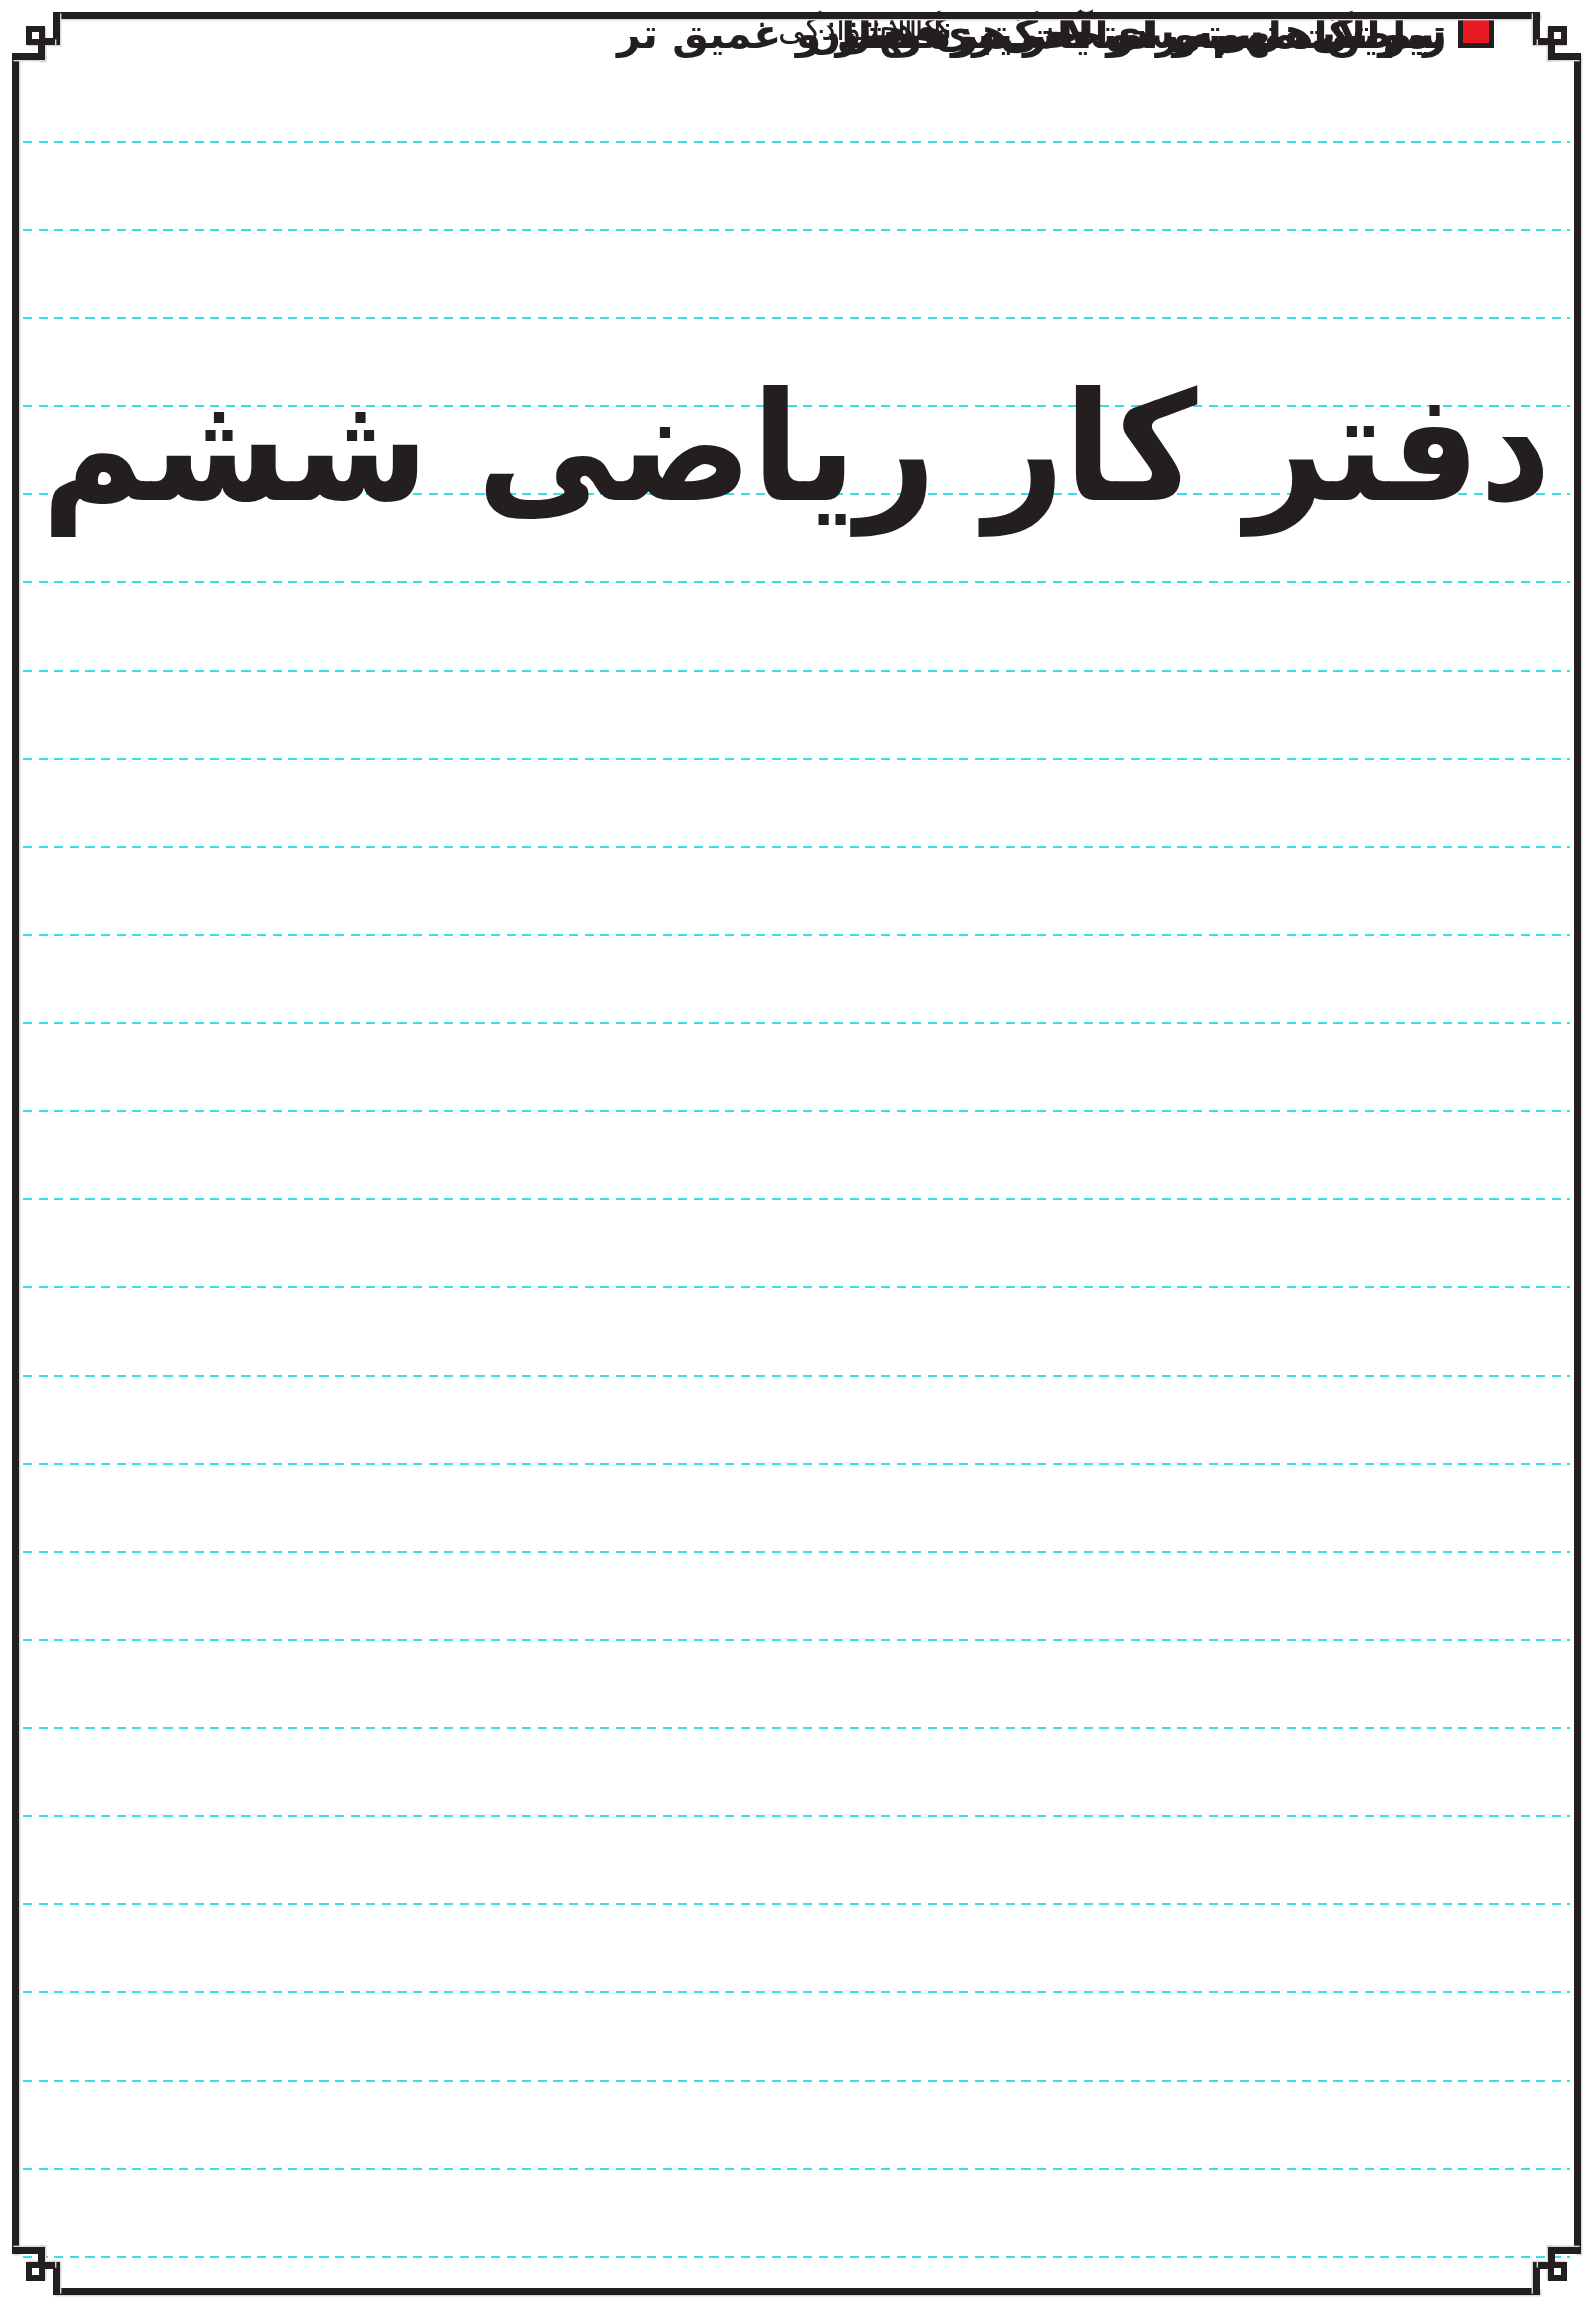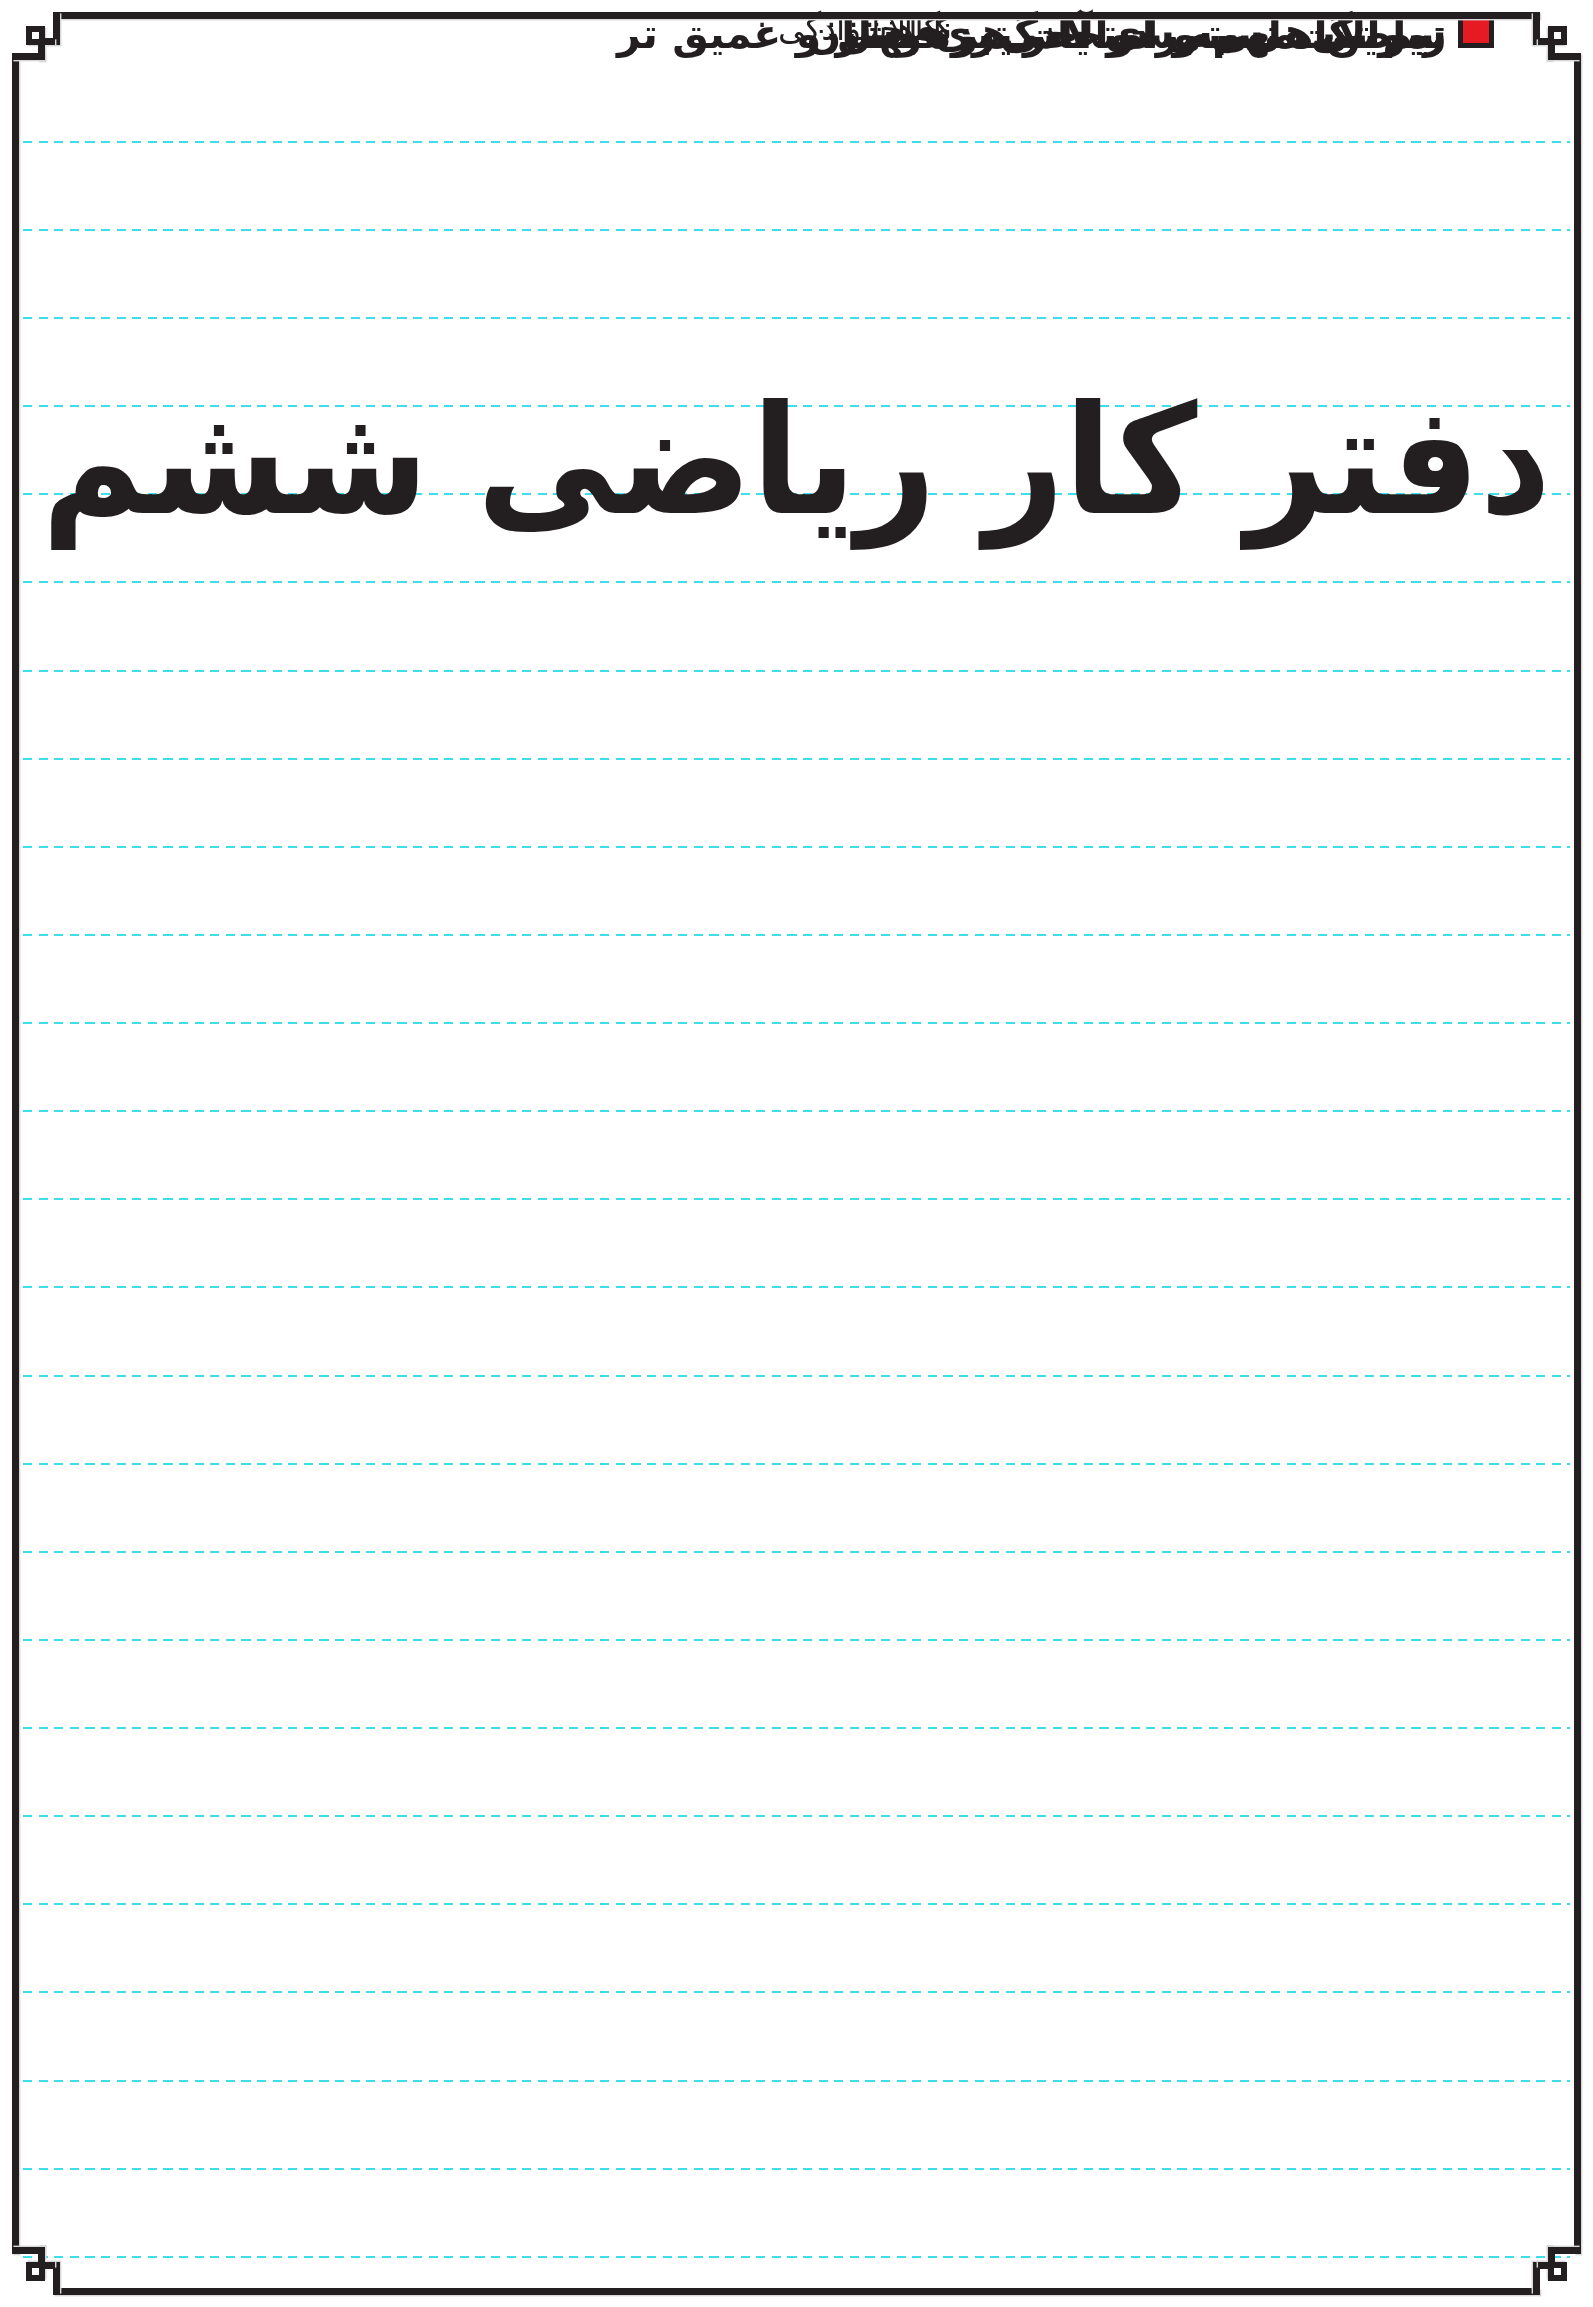--- a/index.html
+++ b/index.html
@@ -49,21 +49,21 @@
   .corner .sB1{left:38px;top:45px;width:7.1px;height:15.6px;}
   .corner .sB2{left:12px;top:53px;width:33px;height:7.1px;}
   .corner.tl{left:0;top:0;}
   .corner.tr{right:0;top:0;transform:scaleX(-1);}
   .corner.bl{left:0;bottom:0;transform:scaleY(-1);}
   .corner.br{right:0;bottom:0;transform:scale(-1,-1);}
 
   
   .title{
     position:absolute;
-    top:297px;
+    top:284px;
     left:0;
     width:100%;
     height:327px;
     display:flex;
     align-items:center;
     justify-content:center;
     z-index:2;
   }
   .title-text{
     font-size:151px;

